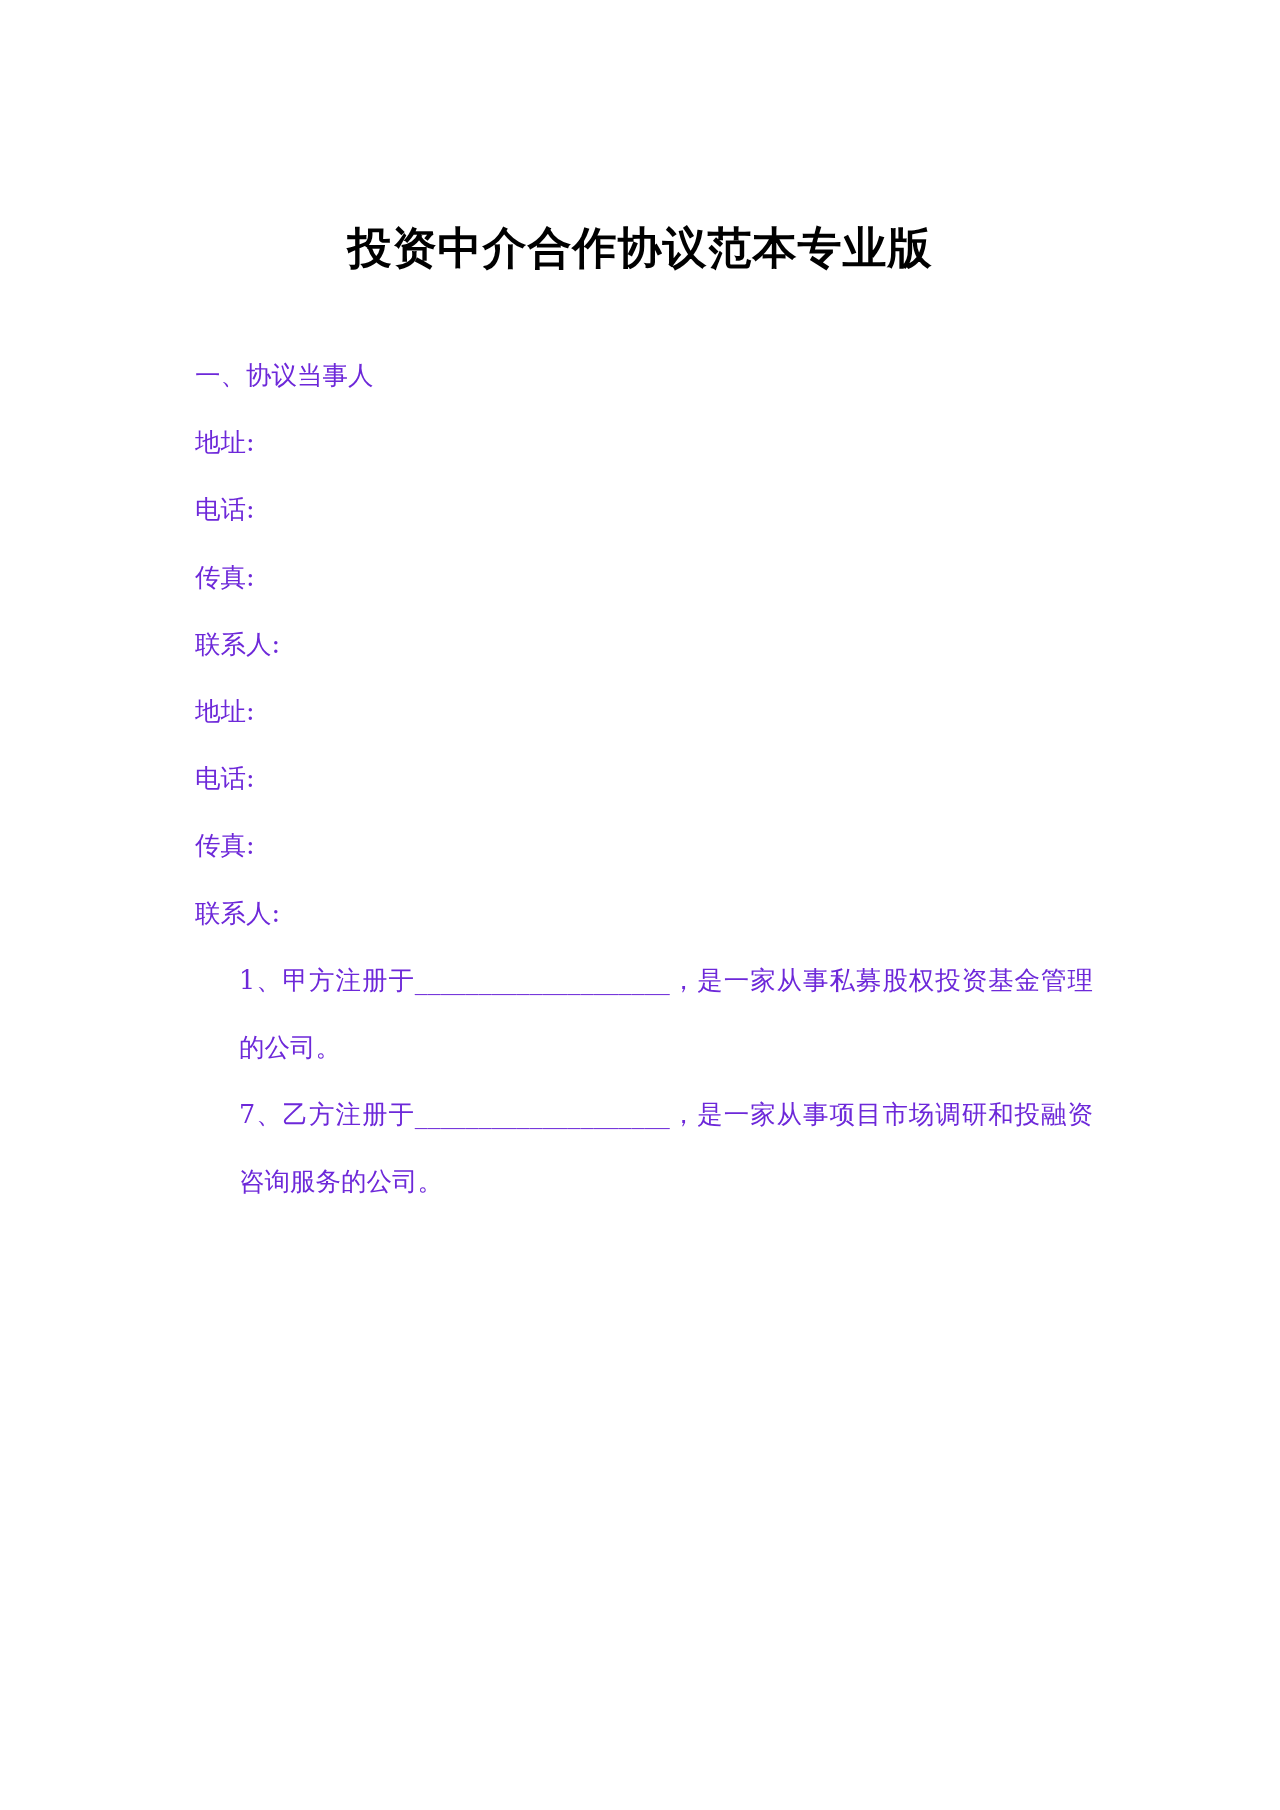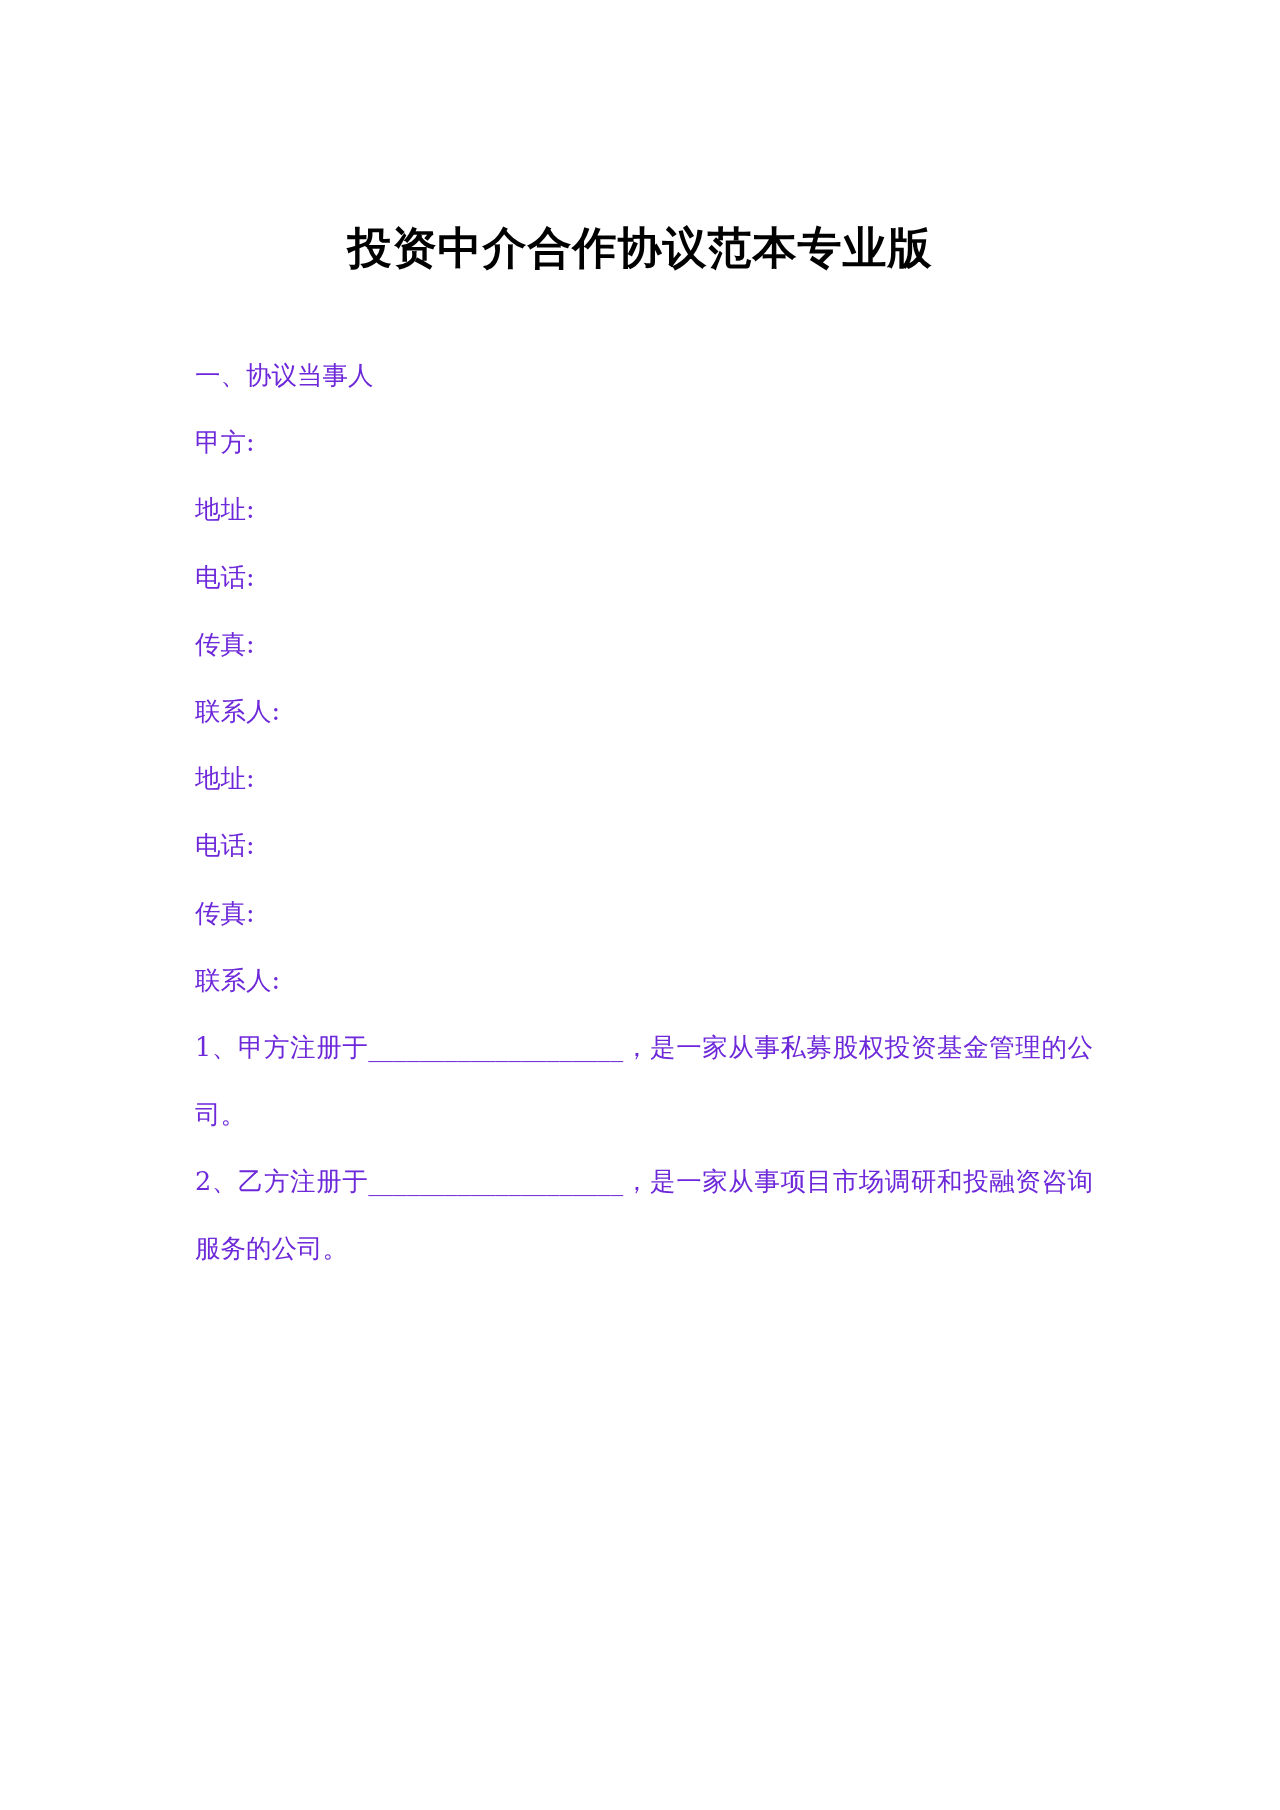--- a/index.html
+++ b/index.html
@@ -46,45 +46,45 @@
     }
     .line {
       white-space: nowrap;
       height: 67.2px;
     }
     .para {
       white-space: normal;
       text-align: justify;
       text-align-last: left;
       word-break: break-all;
+      margin-left: 44px;
     }
     .blank {
       letter-spacing: 0;
     }
   </style>
 </head>
 <body>
 
 <div class="page">
   <div class="title">投资中介合作协议范本专业版</div>
 
   <div class="body-text">
     <div class="line">一、协议当事人</div>
 
-    <div class="line">甲方:</div>
     <div class="line">地址:</div>
     <div class="line">电话:</div>
     <div class="line">传真:</div>
     <div class="line">联系人:</div>
 
     <div class="line">地址:</div>
     <div class="line">电话:</div>
     <div class="line">传真:</div>
     <div class="line">联系人:</div>
 
 
     <div class="para"><span>1、甲方注册于</span><span class="blank">____________________</span><span>，是一家从事私募股权投资基金管理的公司。</span></div>
 
-    <div class="para"><span>2、乙方注册于</span><span class="blank">____________________</span><span>，是一家从事项目市场调研和投融资咨询服务的公司。</span></div>
+    <div class="para"><span>7、乙方注册于</span><span class="blank">____________________</span><span>，是一家从事项目市场调研和投融资咨询服务的公司。</span></div>
 
 
   </div>
 </div>
 
 </body></html>

